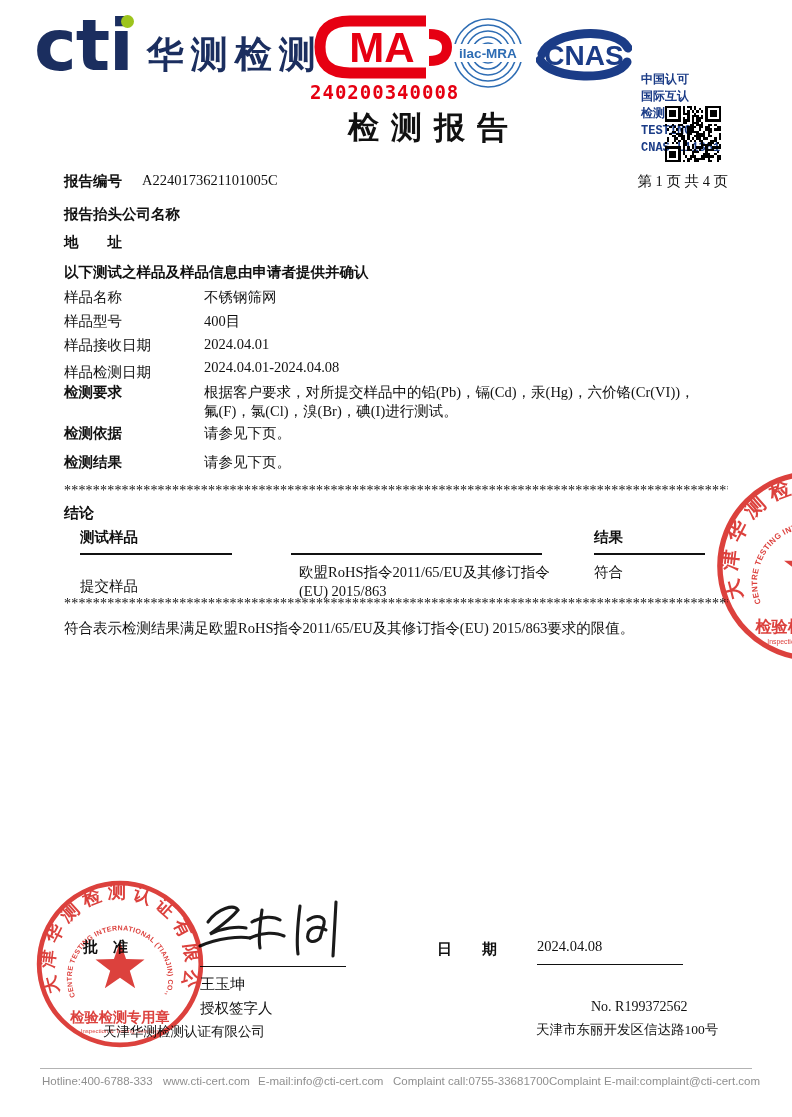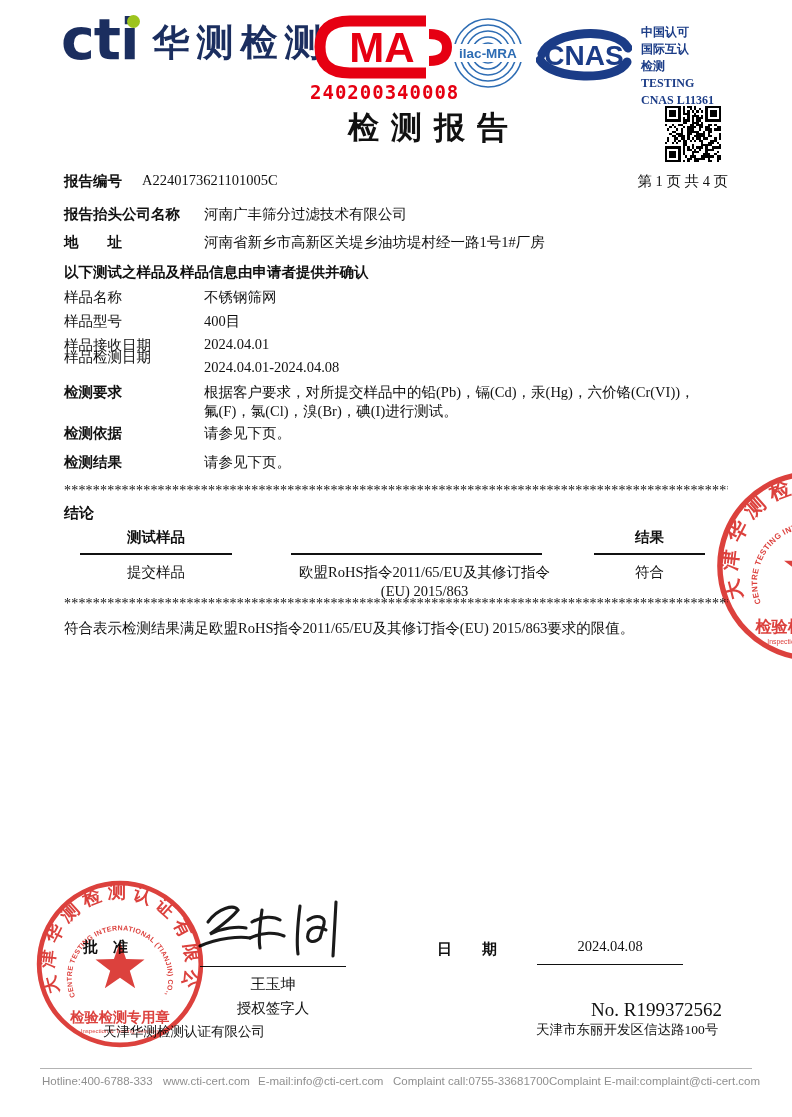--- a/index.html
+++ b/index.html
@@ -1,36 +1,36 @@
 <!DOCTYPE html>
 <html><head>
 <meta charset="utf-8">
 <style>
   html,body{margin:0;padding:0;background:#e8e8e8;}
   .page{position:relative;width:792px;height:1117px;margin:0 auto;background:#fff;overflow:hidden;
         font-family:"Liberation Serif","DejaVu Serif",serif;color:#111;}
   .abs{position:absolute;}
-  .sans{font-family:Liberation Serif, serif;}
+  .sans{font-family:Liberation Mono, monospace;margin-top:48px;}
   
   .brand{top:16px;left:34px;display:flex;align-items:flex-end;gap:14px;color:#1b2e5f;}
   .cti-latin{position:relative;font-family:"DejaVu Sans","Liberation Sans",sans-serif;
-             font-weight:800;font-size:57px;line-height:.82;letter-spacing:-1px;margin-left:27px;}
+             font-weight:800;font-size:72px;line-height:.82;letter-spacing:-1px;}
   .cti-dot{position:absolute;top:-1px;right:-1px;width:13px;height:13px;border-radius:50%;background:#9dc41d;}
   .cti-cn{font-size:37px;font-weight:800;letter-spacing:7px;line-height:1;padding-bottom:2px;
           font-family:"DejaVu Sans","Liberation Sans",sans-serif;}
   .cma-number{top:81px;left:310px;width:142px;text-align:left;color:#e60012;font-weight:bold;
               font-size:19px;letter-spacing:1px;font-family:"DejaVu Sans Mono","Liberation Mono",monospace;}
   .accred{top:24px;left:641px;color:#1b3c87;font-size:12px;line-height:17px;font-weight:bold;}
   .doc-title{top:107px;left:0;width:792px;text-align:center;font-size:31px;font-weight:bold;letter-spacing:12px;margin-left:38px;}
   
   .lab{font-family:"Liberation Sans","DejaVu Sans",sans-serif;font-weight:bold;font-size:14.5px;}
   .val{font-size:14.5px;}
   .stars{left:64px;width:664px;font-size:14px;line-height:1;white-space:nowrap;overflow:hidden;letter-spacing:0.2px;}
   .cell-line{border-top:2px solid #111;height:0;}
-  .center{text-align:center;}
+  .center{text-align:left;}
   
   .foot-line{top:1068px;left:40px;width:712px;height:1px;background:#b3b3b3;}
   .foot{top:1075px;color:#8f8f8f;font-size:11.5px;font-family:"Liberation Sans","DejaVu Sans",sans-serif;}
   
   .stamp{mix-blend-mode:multiply;opacity:.92;}
   svg text{user-select:none;}
 </style>
 </head>
 <body>
 
@@ -321,37 +321,35 @@
       <rect x="2" y="20" width="3" height="3"></rect>
     </svg>
 
   <div class="abs doc-title">检测报告</div>
 
   <div class="abs lab" style="top:172px;left:64px">报告编号</div>
   <div class="abs val" style="top:172px;left:142px">A2240173621101005C</div>
   <div class="abs val" style="top:172px;left:540px;width:188px;text-align:right">第 1 页  共 4 页</div>
 
   <div class="abs lab" style="top:205px;left:64px">报告抬头公司名称</div>
-  <div class="abs val" style="top:205px;left:204px">河南广丰筛分过滤技术有限公司</div>
 
   <div class="abs lab" style="top:233px;left:64px">地　　址</div>
-  <div class="abs val" style="top:233px;left:204px">河南省新乡市高新区关堤乡油坊堤村经一路1号1#厂房</div>
 
   <div class="abs lab" style="top:263px;left:64px">以下测试之样品及样品信息由申请者提供并确认</div>
 
   <div class="abs val" style="top:288px;left:64px">样品名称</div>
   <div class="abs val" style="top:288px;left:204px">不锈钢筛网</div>
 
   <div class="abs val" style="top:312px;left:64px">样品型号</div>
   <div class="abs val" style="top:312px;left:204px">400目</div>
 
   <div class="abs val" style="top:336px;left:64px">样品接收日期</div>
   <div class="abs val" style="top:336px;left:204px">2024.04.01</div>
 
-  <div class="abs val" style="top:348px;left:64px">样品检测日期</div>
+  <div class="abs val" style="top:363px;left:64px">样品检测日期</div>
   <div class="abs val" style="top:359px;left:204px">2024.04.01-2024.04.08</div>
 
   <div class="abs lab" style="top:383px;left:64px">检测要求</div>
   <div class="abs val" style="top:383px;left:204px">根据客户要求，对所提交样品中的铅(Pb)，镉(Cd)，汞(Hg)，六价铬(Cr(VI))，</div>
   <div class="abs val" style="top:402px;left:204px">氟(F)，氯(Cl)，溴(Br)，碘(I)进行测试。</div>
 
   <div class="abs lab" style="top:424px;left:64px">检测依据</div>
   <div class="abs val" style="top:424px;left:204px">请参见下页。</div>
 
   <div class="abs lab" style="top:453px;left:64px">检测结果</div>
@@ -360,21 +358,21 @@
   <div class="abs stars" style="top:484px">************************************************************************************************************************</div>
   <div class="abs lab" style="top:504px;left:64px;font-size:15px">结论</div>
 
   <div class="abs lab center" style="top:528px;left:80px;width:152px">测试样品</div>
   <div class="abs lab center" style="top:528px;left:594px;width:111px">结果</div>
 
   <div class="abs cell-line" style="top:553px;left:80px;width:152px"></div>
   <div class="abs cell-line" style="top:553px;left:291px;width:251px"></div>
   <div class="abs cell-line" style="top:553px;left:594px;width:111px"></div>
 
-  <div class="abs val center" style="top:563px;left:80px;width:152px">提交样品</div>
+  <div class="abs val center" style="top:577px;left:80px;width:152px">提交样品</div>
   <div class="abs val center" style="top:563px;left:299px;width:251px;line-height:19px">欧盟RoHS指令2011/65/EU及其修订指令(EU) 2015/863</div>
   <div class="abs val center" style="top:563px;left:594px;width:111px">符合</div>
 
   <div class="abs stars" style="top:597px">************************************************************************************************************************</div>
   <div class="abs val" style="top:619px;left:64px">符合表示检测结果满足欧盟RoHS指令2011/65/EU及其修订指令(EU) 2015/863要求的限值。</div>
 
   <div class="abs lab" style="top:938px;left:83px;font-size:15px">批　准</div>
 
   <svg class="abs" style="top:896px;left:196px" width="152" height="72" viewBox="0 0 152 72" fill="none" stroke="#1a1a1a" stroke-width="3.1" stroke-linecap="round">
     <path d="M12,26 C22,12 38,8 42,14 C34,24 22,32 14,38 C26,32 42,30 50,32"></path>
@@ -387,21 +385,21 @@
     <path d="M140,6 C139,24 138,44 137,60"></path>
   </svg>
   <div class="abs cell-line" style="top:966px;left:200px;width:146px;border-top-width:1.5px"></div>
   <div class="abs val center" style="top:975px;left:200px;width:146px;font-size:15px">王玉坤</div>
   <div class="abs val center" style="top:999px;left:200px;width:146px">授权签字人</div>
   <div class="abs val" style="top:1023px;left:103px;font-size:13.5px">天津华测检测认证有限公司</div>
 
   <div class="abs lab" style="top:940px;left:437px;font-size:15px">日　　期</div>
   <div class="abs val center" style="top:938px;left:537px;width:146px">2024.04.08</div>
   <div class="abs cell-line" style="top:964px;left:537px;width:146px;border-top-width:1.5px"></div>
-  <div class="abs val" style="top:999px;left:591px;font-size:19px">No. R199372562</div>
+  <div class="abs val" style="top:999px;left:591px;font-size:14px">No. R199372562</div>
   <div class="abs val" style="top:1021px;left:536px;font-size:13.5px">天津市东丽开发区信达路100号</div>
 
   <svg class="abs stamp" style="top:468px;left:714px" width="196" height="196" viewBox="0 0 200 200">
     <defs>
       <path id="arcCnB" d="M 33,138 A 77,77 0 1 1 167,138"></path>
       <path id="arcEnB" d="M 49,140 A 56,56 0 1 1 151,140"></path>
     </defs>
     <circle cx="100" cy="100" r="94" fill="none" stroke="#d9302c" stroke-width="5.5"></circle>
     <text fill="#d9302c" font-size="21" font-weight="bold" letter-spacing="7" font-family="Liberation Serif, DejaVu Serif, serif">
       <textPath href="#arcCnB" startOffset="2%">天津华测检测认证有限公司</textPath>

